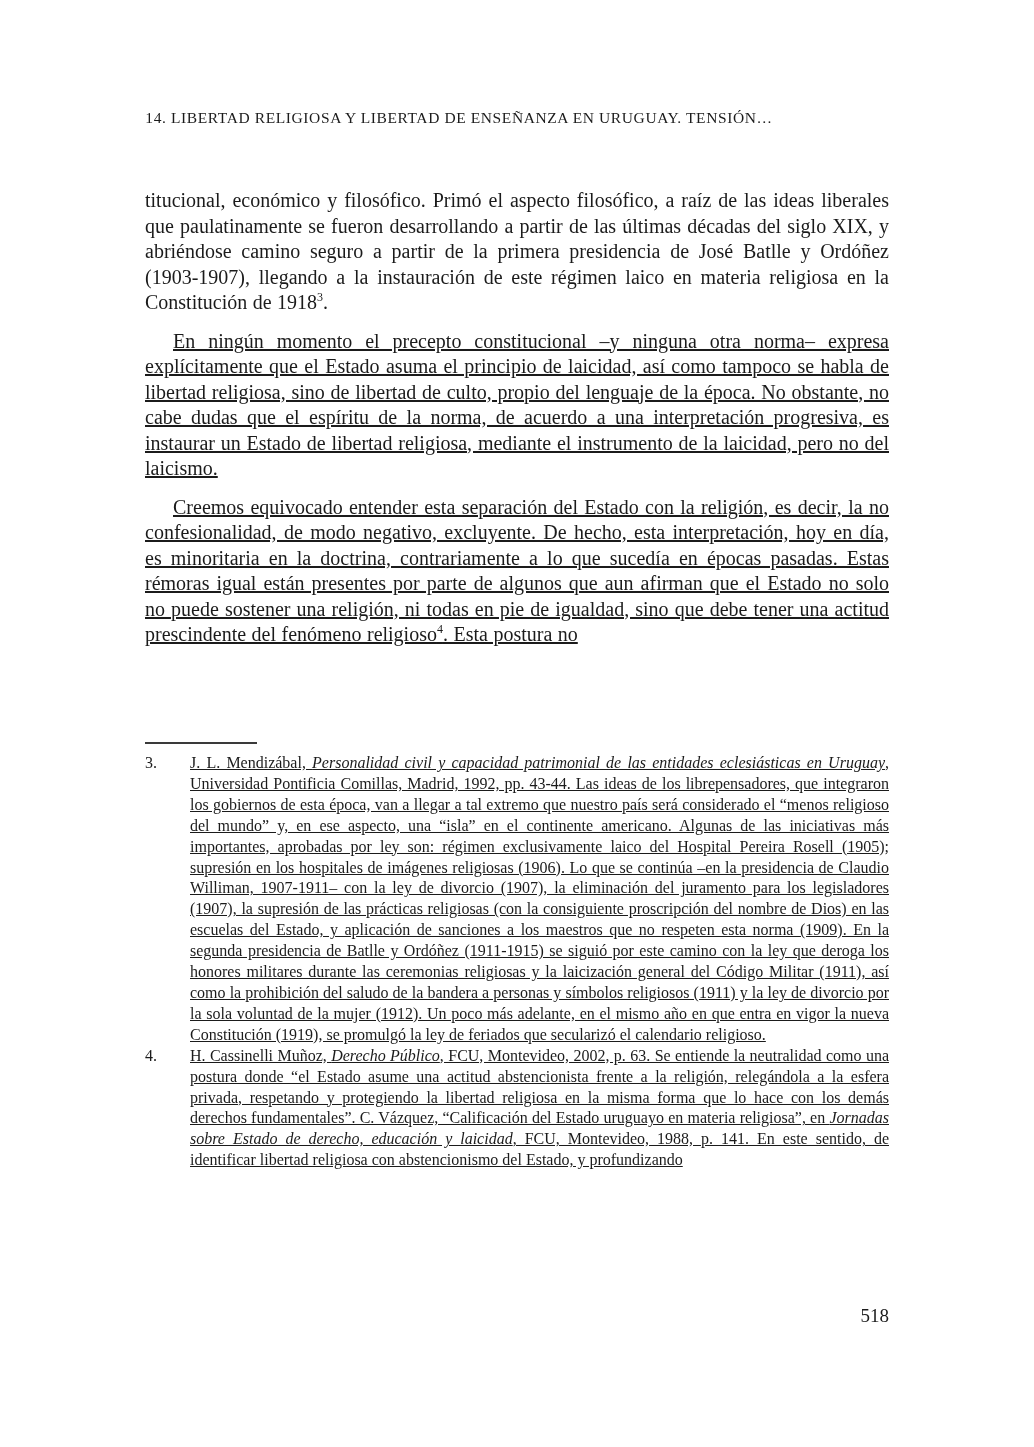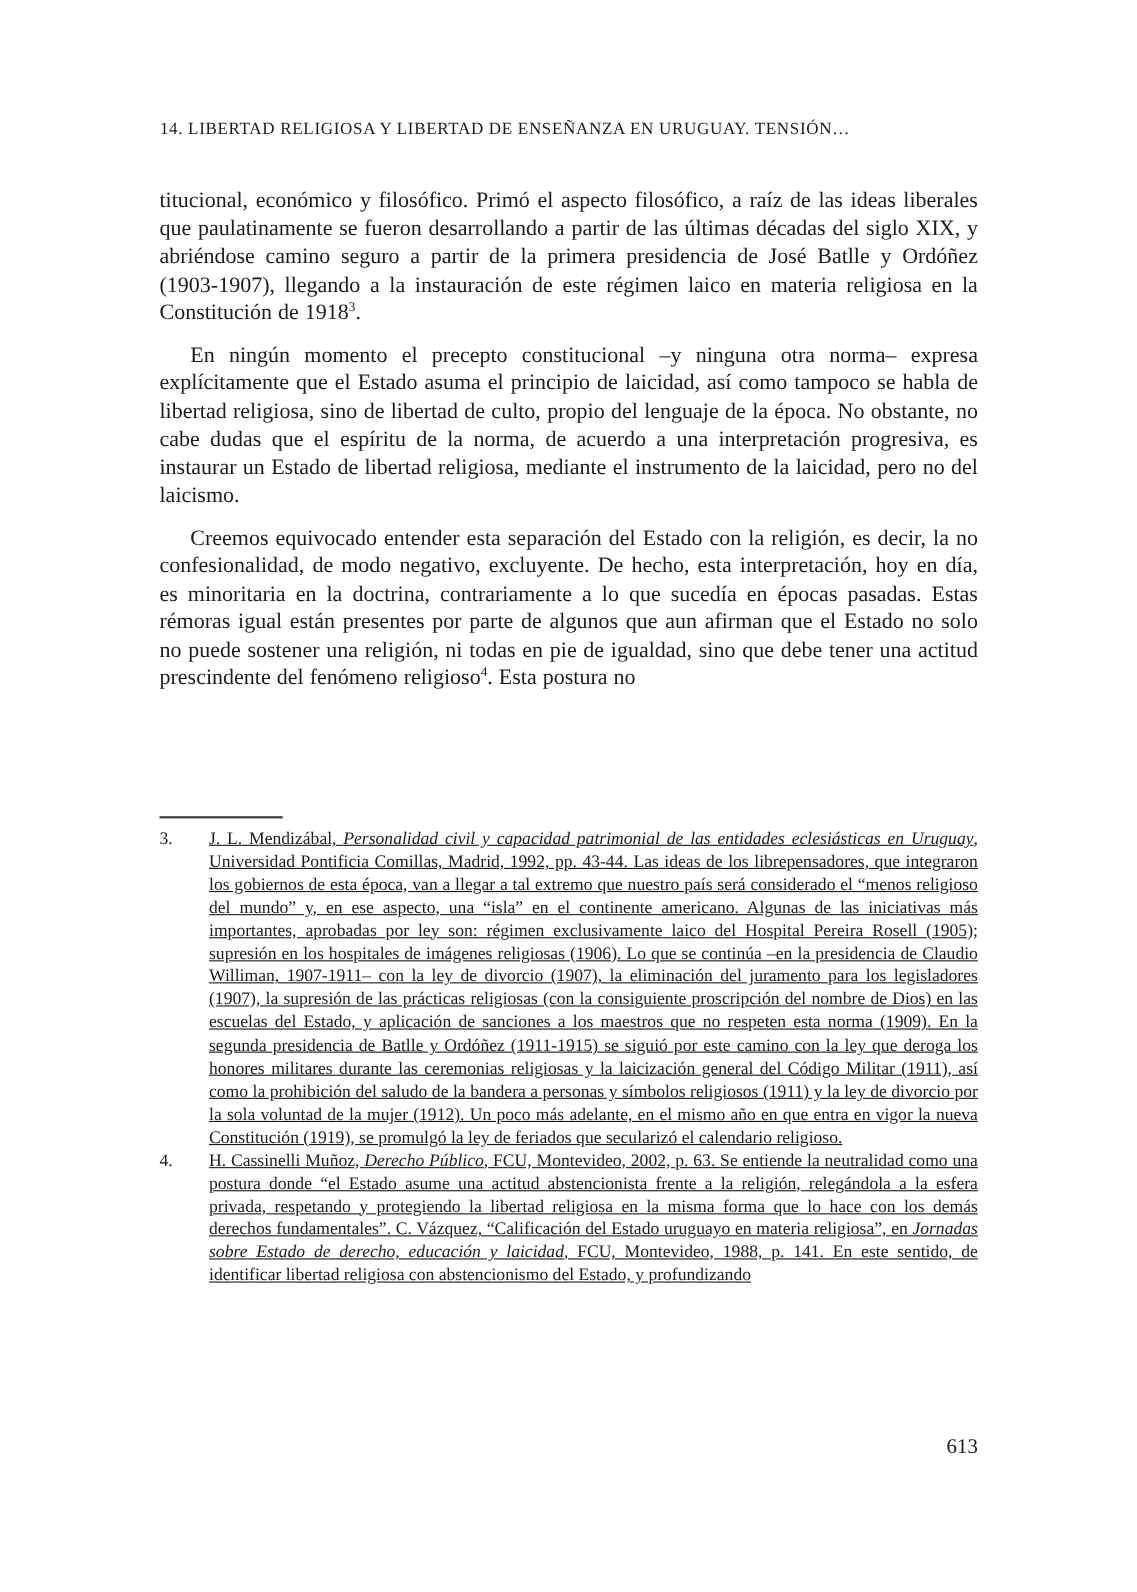--- a/index.html
+++ b/index.html
@@ -22,32 +22,33 @@
     left: 0;
     width: 100%;
     text-align: center;
     font-size: 15.5px;
     letter-spacing: 0.6px;
     white-space: nowrap;
   }
   .content {
     position: absolute;
     left: 145px;
-    top: 170px;
+    top: 188px;
     width: 744px;
   }
   .para {
     font-size: 20px;
     line-height: 25.5px;
     text-align: justify;
     margin: 0 0 13px 0;
     word-spacing: 0.5px;
   }
   .para.indent {
     text-indent: 28px;
+    text-decoration: underline;
   }
   .para sup {
     font-size: 12px;
     line-height: 0;
     vertical-align: super;
   }
   .footnotes {
     position: absolute;
     left: 145px;
     top: 742px;
@@ -111,15 +112,15 @@
       <span class="fn-body"><span>J. L. Mendizábal, </span><span class="italic">Personalidad civil y capacidad patrimonial de las entidades eclesiásticas en Uruguay</span><span>, Universidad Pontificia Comillas, Madrid, 1992, pp. 43-44. Las ideas de los librepensadores, que integraron los gobiernos de esta época, van a llegar a tal extremo que nuestro país será considerado el “menos religioso del mundo” y, en ese aspecto, una “isla” en el continente americano. Algunas de las iniciativas más importantes, aprobadas por ley son: régimen exclusivamente laico del Hospital Pereira Rosell (1905); supresión en los hospitales de imágenes religiosas (1906). Lo que se continúa –en la presidencia de Claudio Williman, 1907-1911– con la ley de divorcio (1907), la eliminación del juramento para los legisladores (1907), la supresión de las prácticas religiosas (con la consiguiente proscripción del nombre de Dios) en las escuelas del Estado, y aplicación de sanciones a los maestros que no respeten esta norma (1909). En la segunda presidencia de Batlle y Ordóñez (1911-1915) se siguió por este camino con la ley que deroga los honores militares durante las ceremonias religiosas y la laicización general del Código Militar (1911), así como la prohibición del saludo de la bandera a personas y símbolos religiosos (1911) y la ley de divorcio por la sola voluntad de la mujer (1912). Un poco más adelante, en el mismo año en que entra en vigor la nueva Constitución (1919), se promulgó la ley de feriados que secularizó el calendario religioso.</span></span>
     </div>
 
     <div class="footnote">
       <span class="fn-num">4.</span>
       <span class="fn-body"><span>H. Cassinelli Muñoz, </span><span class="italic">Derecho Público</span><span>, FCU, Montevideo, 2002, p. 63. Se entiende la neutralidad como una postura donde “el Estado asume una actitud abstencionista frente a la religión, relegándola a la esfera privada, respetando y protegiendo la libertad religiosa en la misma forma que lo hace con los demás derechos fundamentales”. C. Vázquez, “Calificación del Estado uruguayo en materia religiosa”, en </span><span class="italic">Jornadas sobre Estado de derecho, educación y laicidad</span><span>, FCU, Montevideo, 1988, p. 141. En este sentido, de identificar libertad religiosa con abstencionismo del Estado, y profundizando</span></span>
     </div>
 
   </div>
 
-  <div class="page-number">613</div>
+  <div class="page-number">518</div>
 
 </div>
 
 </body></html>

